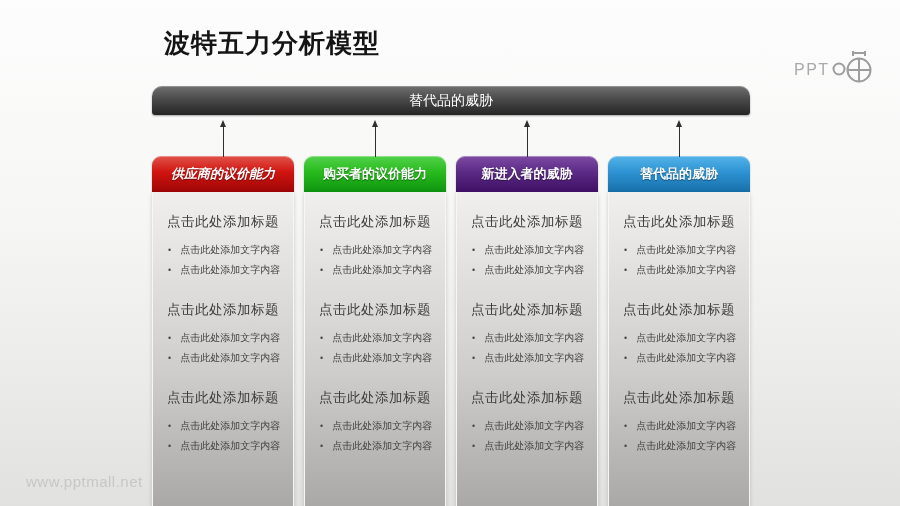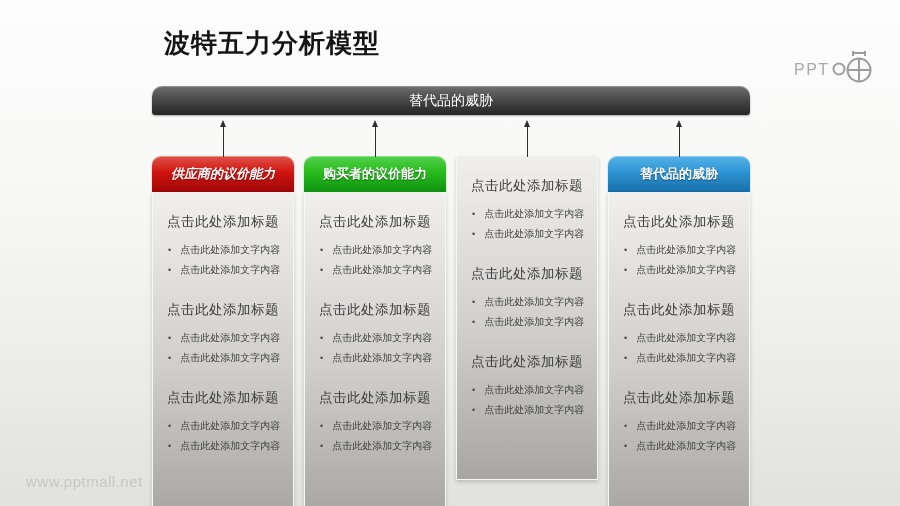--- a/index.html
+++ b/index.html
@@ -182,20 +182,21 @@
                 <span>点击此处添加文字内容</span>
               </div>
               <div class="bullet-row">
                 <span class="bullet-dot">•</span>
                 <span>点击此处添加文字内容</span>
               </div>
             </div>
           </div>
         </div>
         <div class="column">
+          <div class="col-header" style="background: linear-gradient(rgb(127, 75, 163) 0%, rgb(90, 42, 133) 45%, rgb(64, 16, 101) 100%);">新进入者的威胁</div>
           <div class="col-body">
             <div class="block">
               <div class="block-title">点击此处添加标题</div>
               <div class="bullet-row">
                 <span class="bullet-dot">•</span>
                 <span>点击此处添加文字内容</span>
               </div>
               <div class="bullet-row">
                 <span class="bullet-dot">•</span>
                 <span>点击此处添加文字内容</span>

